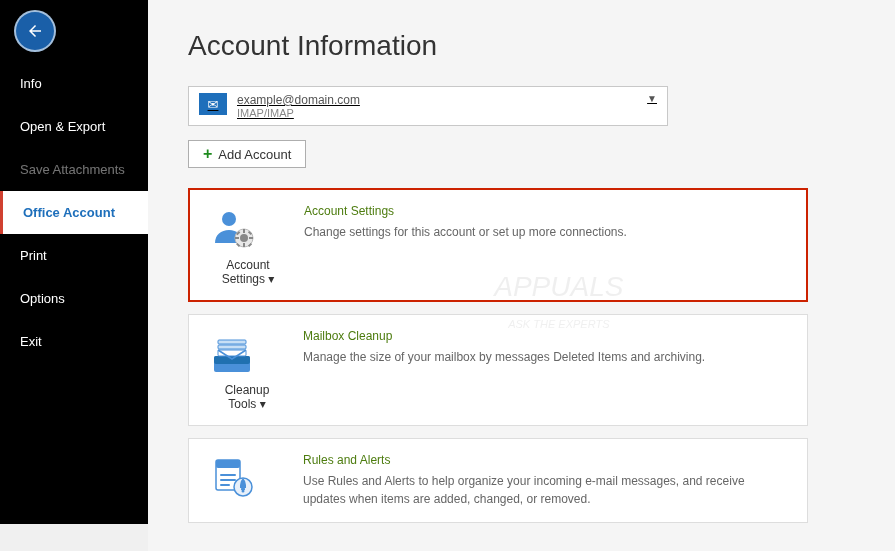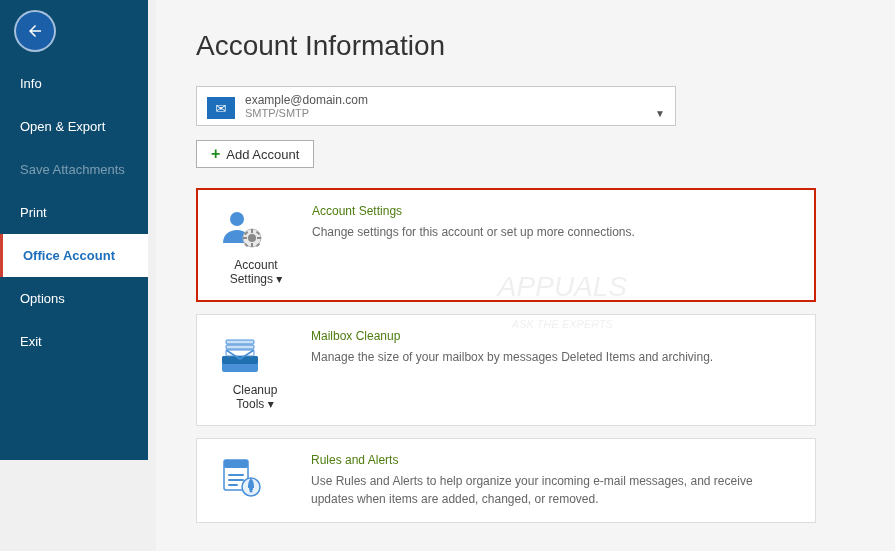--- a/index.html
+++ b/index.html
@@ -2,24 +2,24 @@
 <html><head>
   <meta charset="utf-8">
   <style>
     * { margin: 0; padding: 0; box-sizing: border-box; }
     body { width: 895px; height: 551px; font-family: 'Segoe UI', sans-serif; display: flex; overflow: hidden; background: #f0f0f0; }
 
     
     .sidebar {
       width: 148px;
       min-width: 148px;
-      background: #0c4a6e;
+      background: #000000;
       display: flex;
       flex-direction: column;
-      height: 460px;
+      height: 524px;
     }
     .sidebar-back {
       width: 42px;
       height: 42px;
       border-radius: 50%;
       background: #1a5fa8;
       display: flex;
       align-items: center;
       justify-content: center;
       margin: 10px 14px 10px 14px;
@@ -44,40 +44,40 @@
     }
     .sidebar-item.disabled { color: rgba(255,255,255,0.45); cursor: default; align-items: center; }
 
     
     .main-content {
       flex: 1;
       background: #f5f5f5;
       padding: 30px 40px 20px 40px;
       overflow-y: auto;
       position: relative;
-      margin-left: 8px;
     }
 
     .page-title {
       font-size: 28px;
       font-weight: 300;
       color: #333;
       margin-bottom: 24px;
     }
 
     
     .account-selector {
       display: flex;
-      align-items: flex-end;
+      align-items: flex-start;
       background: white;
       border: 1px solid #c8c8c8;
       padding: 6px 10px;
       width: 480px;
       margin-bottom: 14px;
       cursor: pointer;
+      text-decoration: underline;
     }
     .account-selector .email-icon {
       width: 28px;
       height: 22px;
       background: #1e6fbb;
       display: flex;
       align-items: center;
       justify-content: center;
       margin-right: 10px;
       flex-shrink: 0;
@@ -202,43 +202,43 @@
 
   <div class="sidebar-item">
     <span>Info</span>
   </div>
   <div class="sidebar-item">
     <span>Open &amp; Export</span>
   </div>
   <div class="sidebar-item disabled">
     <span>Save Attachments</span>
   </div>
-  <div class="sidebar-item">
-    <span>Print</span>
-  </div>
   <div class="sidebar-item active">
     <span>Office Account</span>
+  </div>
+  <div class="sidebar-item">
+    <span>Print</span>
   </div>
   <div class="sidebar-item">
     <span>Options</span>
   </div>
   <div class="sidebar-item">
     <span>Exit</span>
   </div>
 </div>
 
 <div class="main-content">
   <h1 class="page-title">Account Information</h1>
 
   
   <div class="account-selector">
     <div class="email-icon"></div>
     <div class="email-info">
       <div class="email-address">example@domain.com</div>
-      <div class="email-type">SMTP/SMTP</div>
+      <div class="email-type">IMAP/IMAP</div>
     </div>
     <div class="dropdown-arrow">▼</div>
   </div>
 
   
   <button class="add-account-btn">
     <span class="add-account-plus">+</span>
     <span>Add Account</span>
   </button>
 

